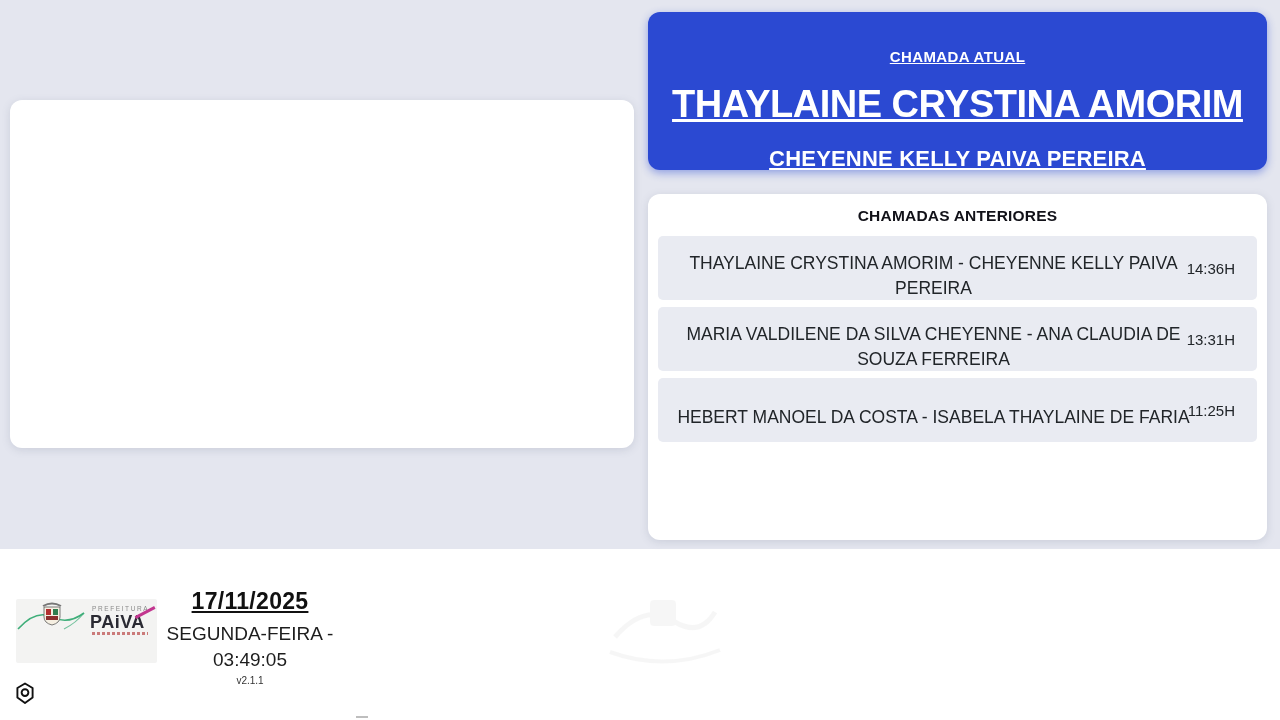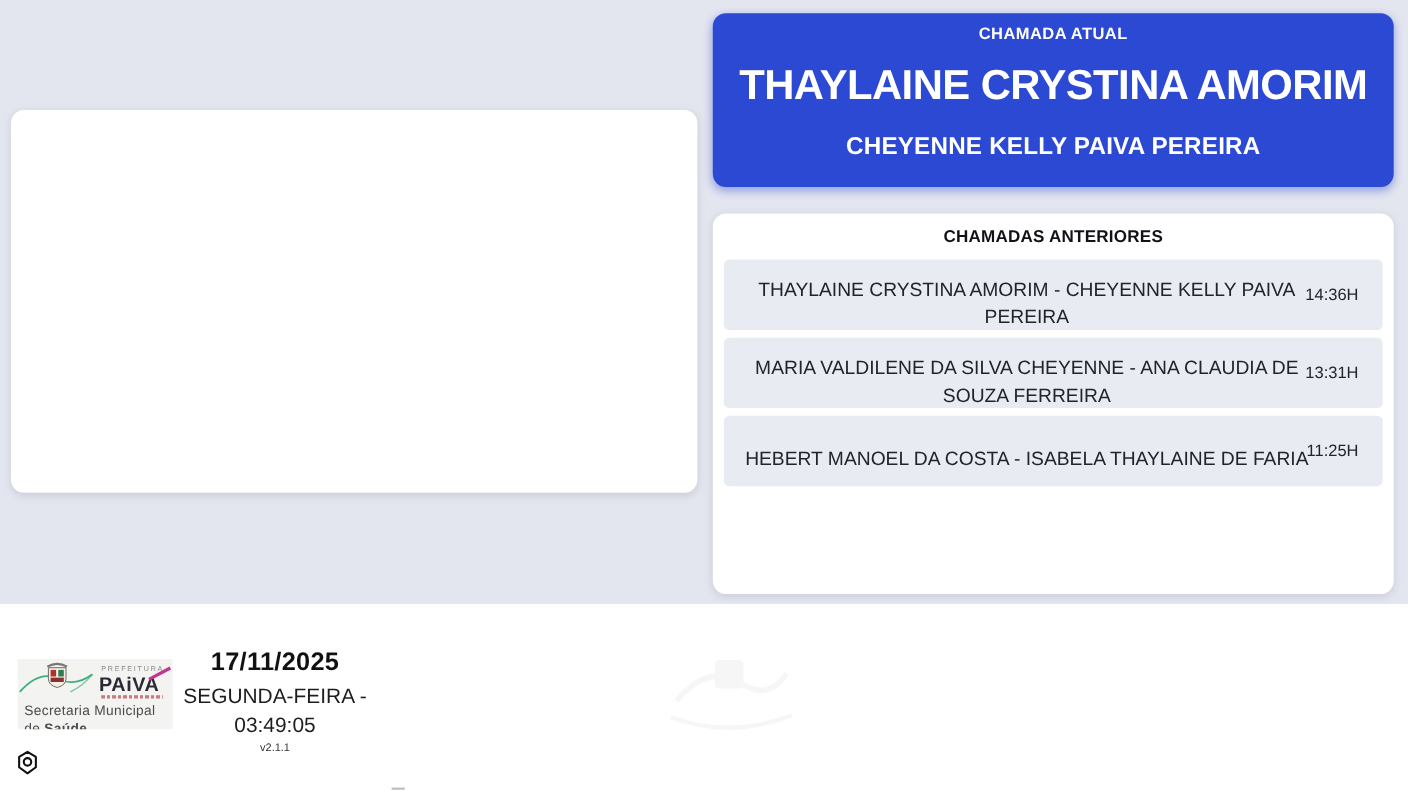--- a/index.html
+++ b/index.html
@@ -35,21 +35,22 @@
   .current-card {
     position: absolute;
     left: 648px; top: 12px;
     width: 619px; height: 158px;
     background: #2b49d2;
     border-radius: 12px;
     box-shadow: 0 3px 9px rgba(43,73,210,0.45);
     color: #ffffff;
     text-align: center;
     box-sizing: border-box;
-    padding-top: 10px;
+    padding-top: 36px;
+    text-decoration: underline;
   }
   .current-label {
     font-size: 15px;
     font-weight: 600;
     letter-spacing: 0.4px;
   }
   .current-patient {
     margin-top: 18px;
     font-size: 38px;
     font-weight: 800;
@@ -165,20 +166,21 @@
     position: absolute;
     left: 166px; top: 588px;
     width: 168px;
     text-align: center;
     color: #111111;
   }
   .date-main {
     font-size: 23px;
     font-weight: 700;
     letter-spacing: 0.3px;
+    text-decoration: underline;
   }
   .weekday-time {
     margin-top: 6px;
     font-size: 19px;
     color: #1d1d1d;
     line-height: 1.35;
   }
   .version {
     margin-top: 3px;
     font-size: 10px;
@@ -248,24 +250,20 @@
       <path d="M28 8 h16 v10 q0 6 -8 8 q-8 -2 -8 -8 Z" fill="#f5efe2" stroke="#5a5a5a" stroke-width="0.8"></path>
       <rect x="30" y="10" width="5" height="6" fill="#b23030"></rect>
       <rect x="37" y="10" width="5" height="6" fill="#2f7d4f"></rect>
       <rect x="30" y="17" width="12" height="4" fill="#8c2f2f"></rect>
       <path d="M27 7 q9 -5 18 0" fill="none" stroke="#777" stroke-width="2"></path>
     </svg>
     <div class="logo-prefeitura">PREFEITURA</div>
     <div class="logo-city">PAiVA</div>
     <div class="logo-slash"></div>
     <div class="logo-tagline"></div>
-    <div class="logo-org">
-      <div class="line1">Secretaria Municipal</div>
-      <div class="line2"><span class="de">de </span><span>Saúde</span></div>
-    </div>
   </div>
 
   <div class="date-block">
     <div class="date-main">17/11/2025</div>
     <div class="weekday-time">SEGUNDA-FEIRA - 03:49:05</div>
     <div class="version">v2.1.1</div>
   </div>
 
   <button class="gear-button">
     <svg width="22" height="23" viewBox="0 0 22 23">

